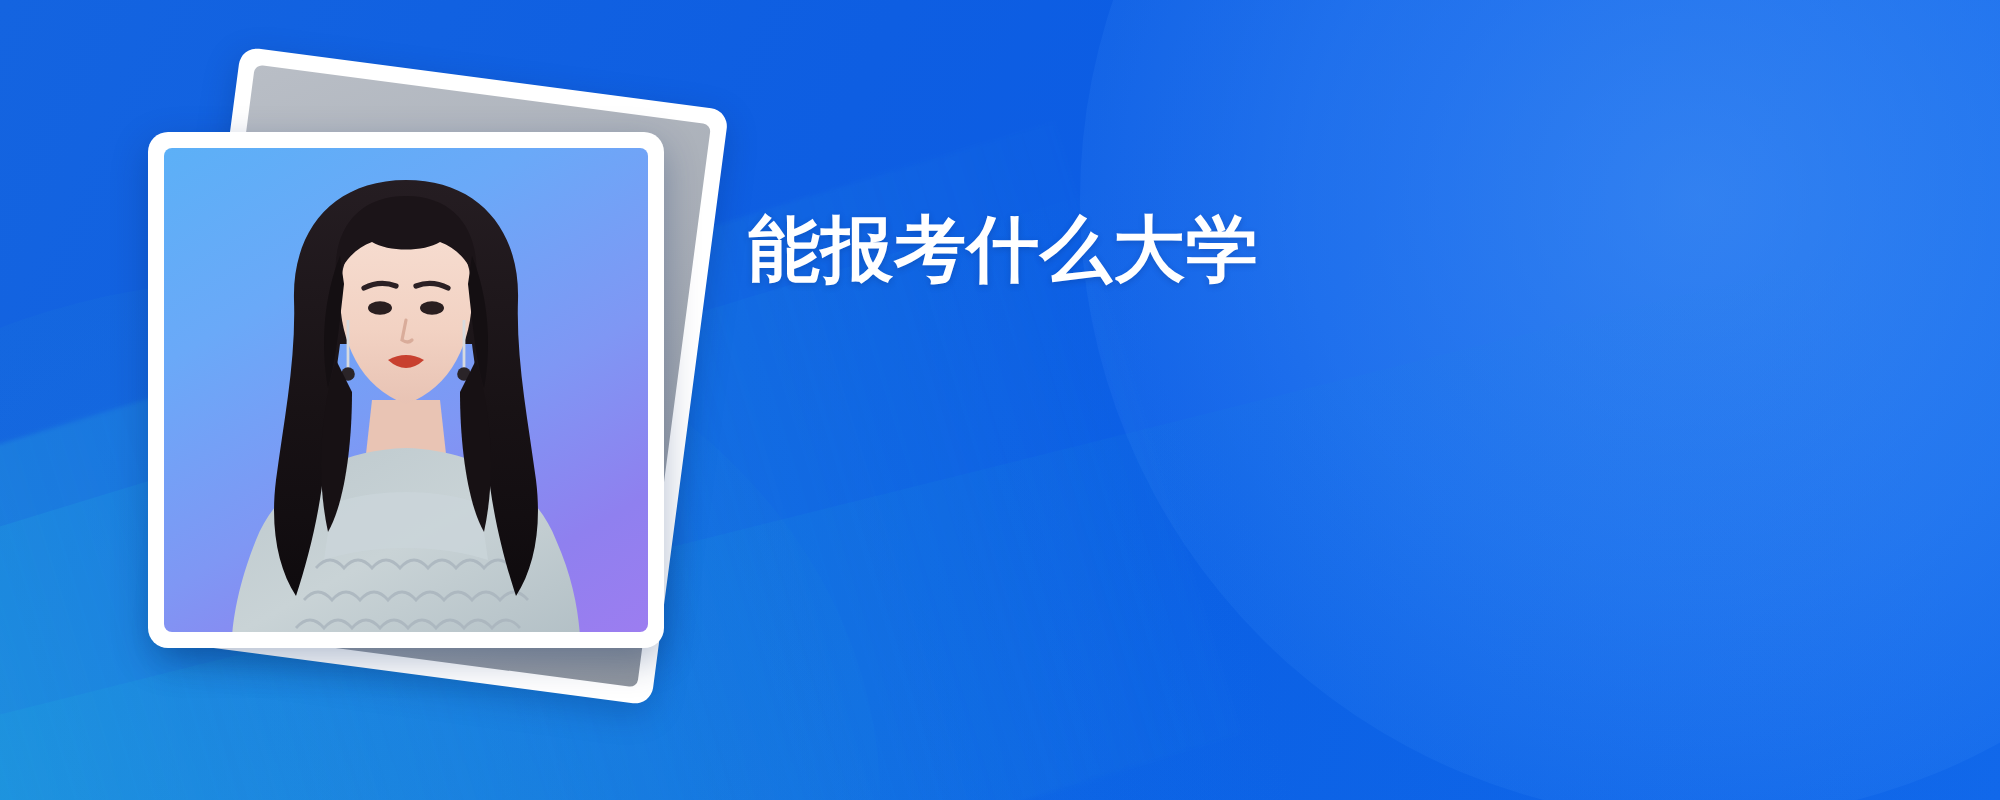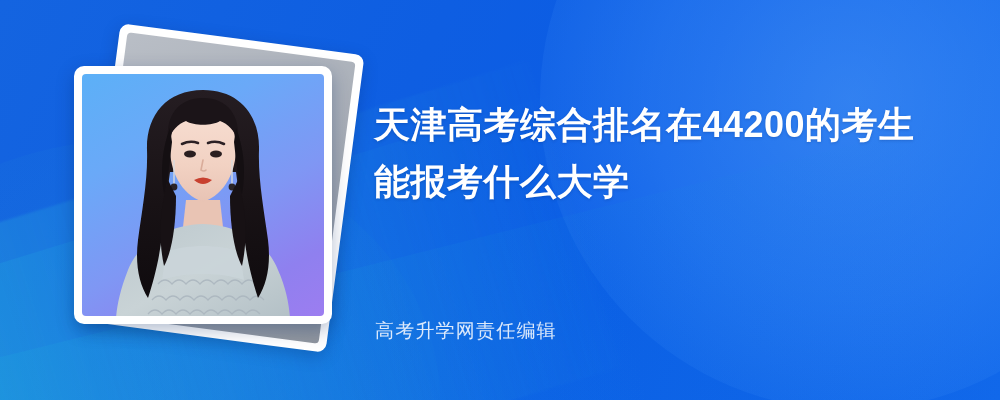--- a/index.html
+++ b/index.html
@@ -299,21 +299,19 @@
           <path d="M60 96 C 52 124, 50 154, 56 182 C 64 168, 68 140, 68 112 Z" fill="#171114"></path>
           <path d="M130 96 C 138 124, 140 154, 134 182 C 126 168, 122 140, 122 112 Z" fill="#171114"></path>
         </svg>
       </div>
     </div>
   </div>
 
   <div class="text-col">
 
     <h1 class="headline">
-      <span class="line">天津高考综合排名在44200的考生</span>
       <span class="line">能报考什么大学</span>
     </h1>
 
-    <div class="author-role">高考升学网责任编辑</div>
 
   </div>
 
 </div>
 
 </body></html>

